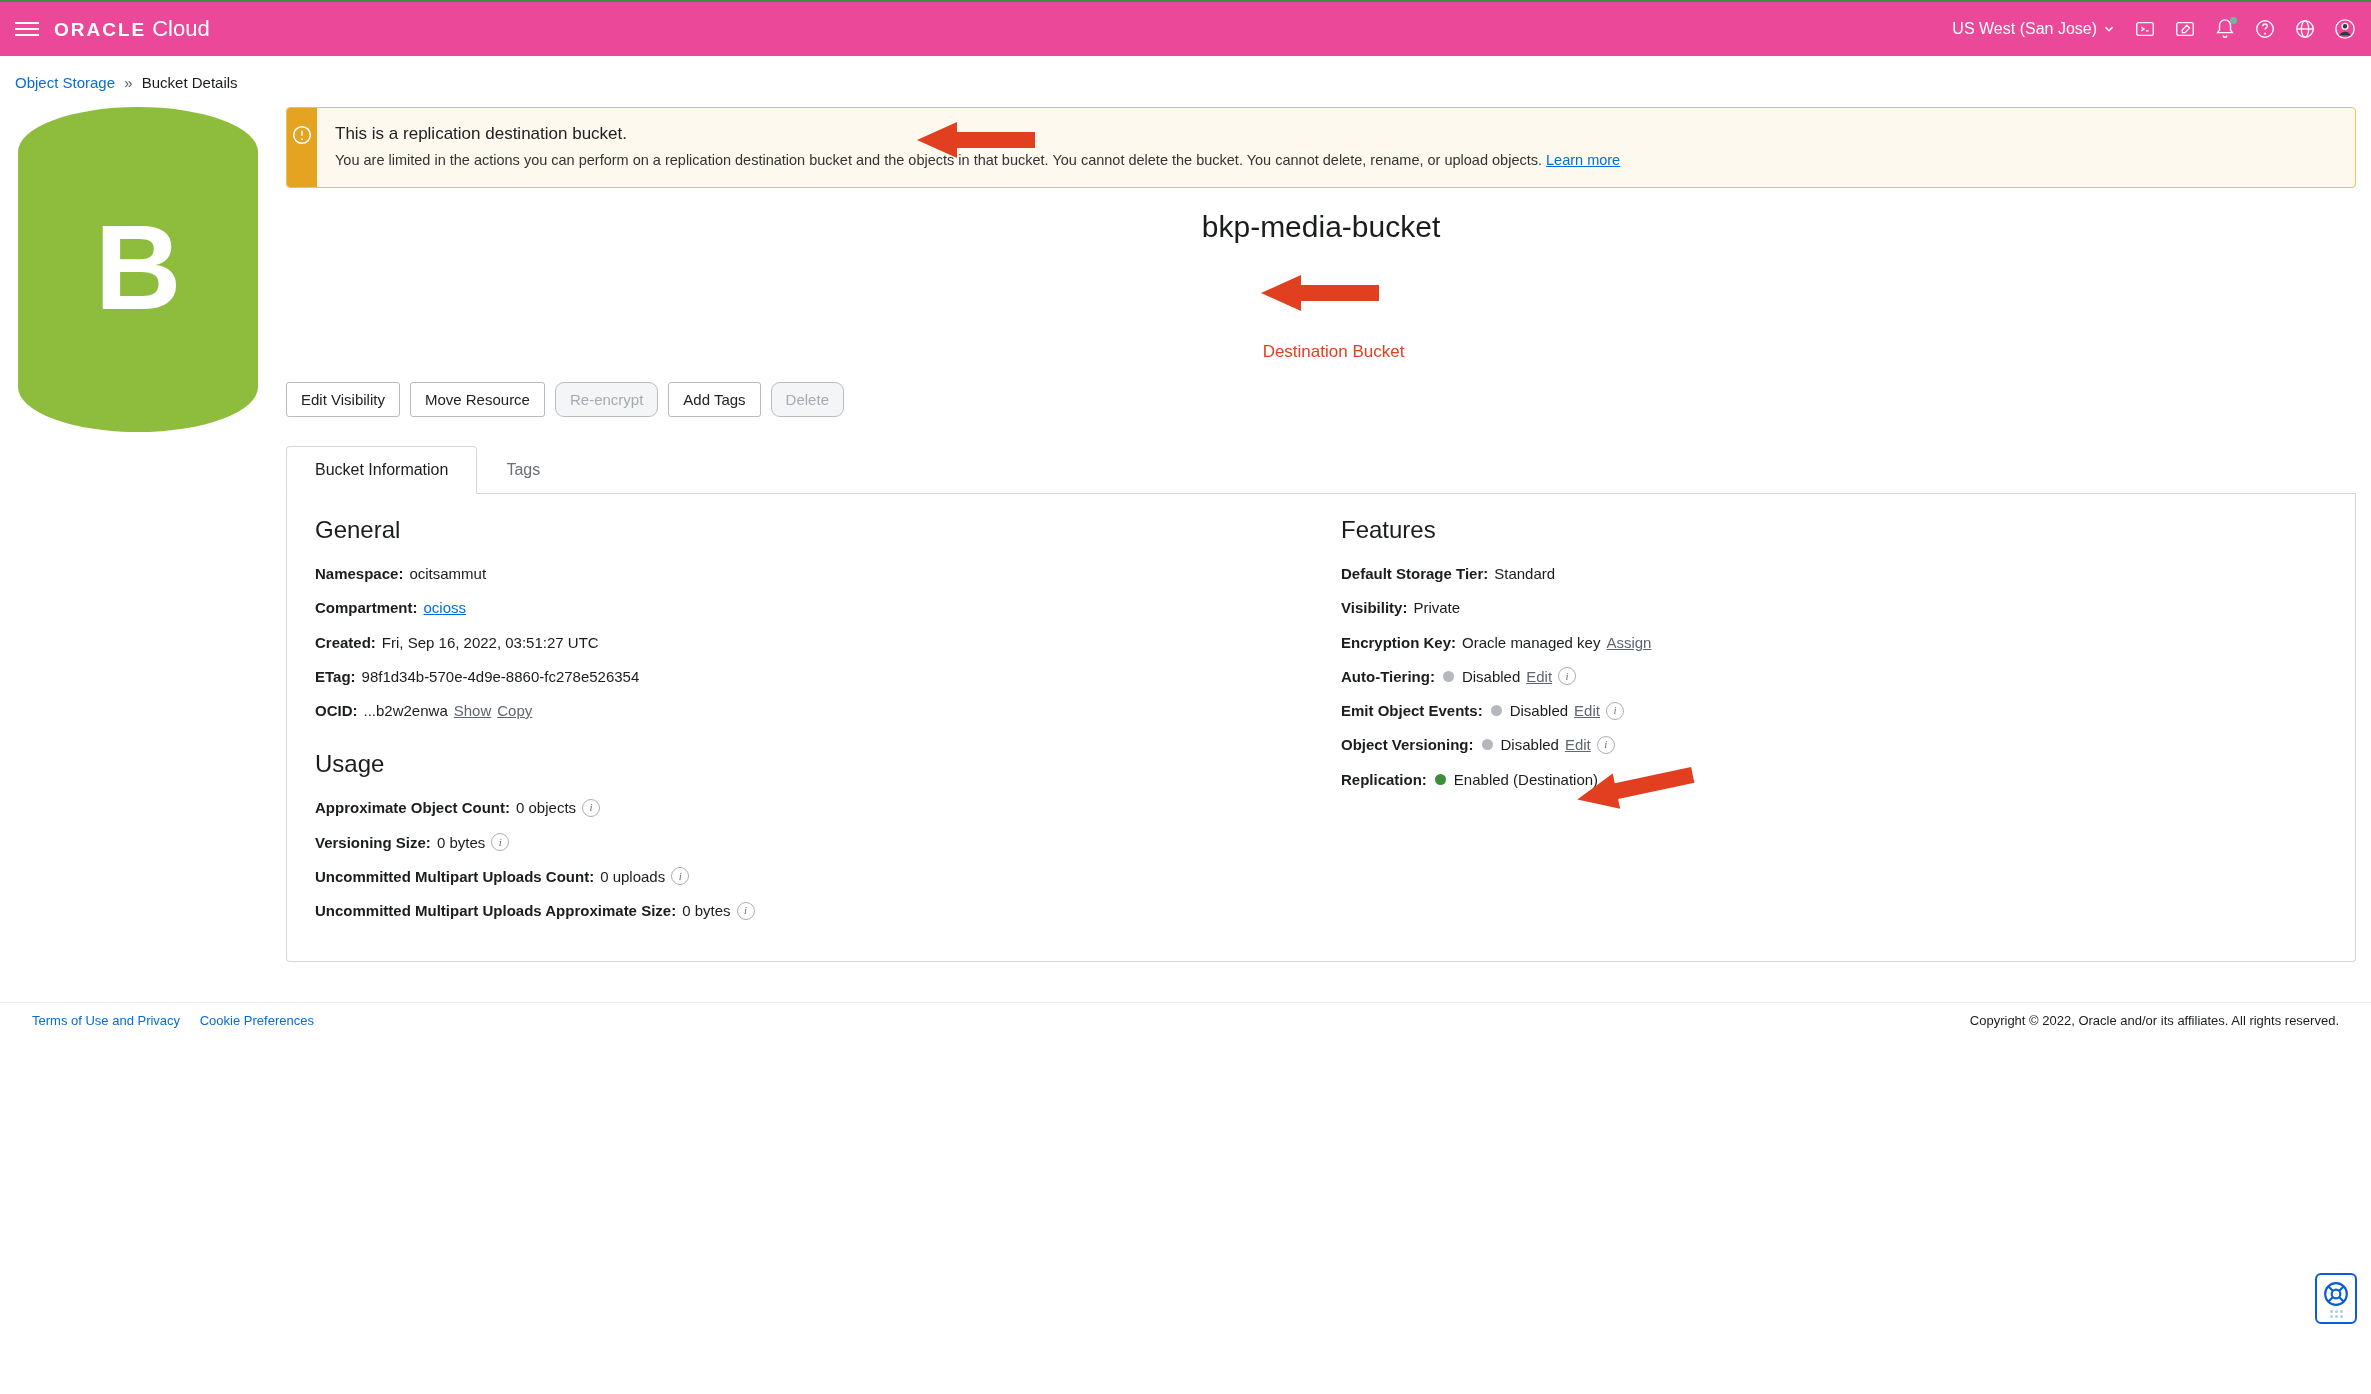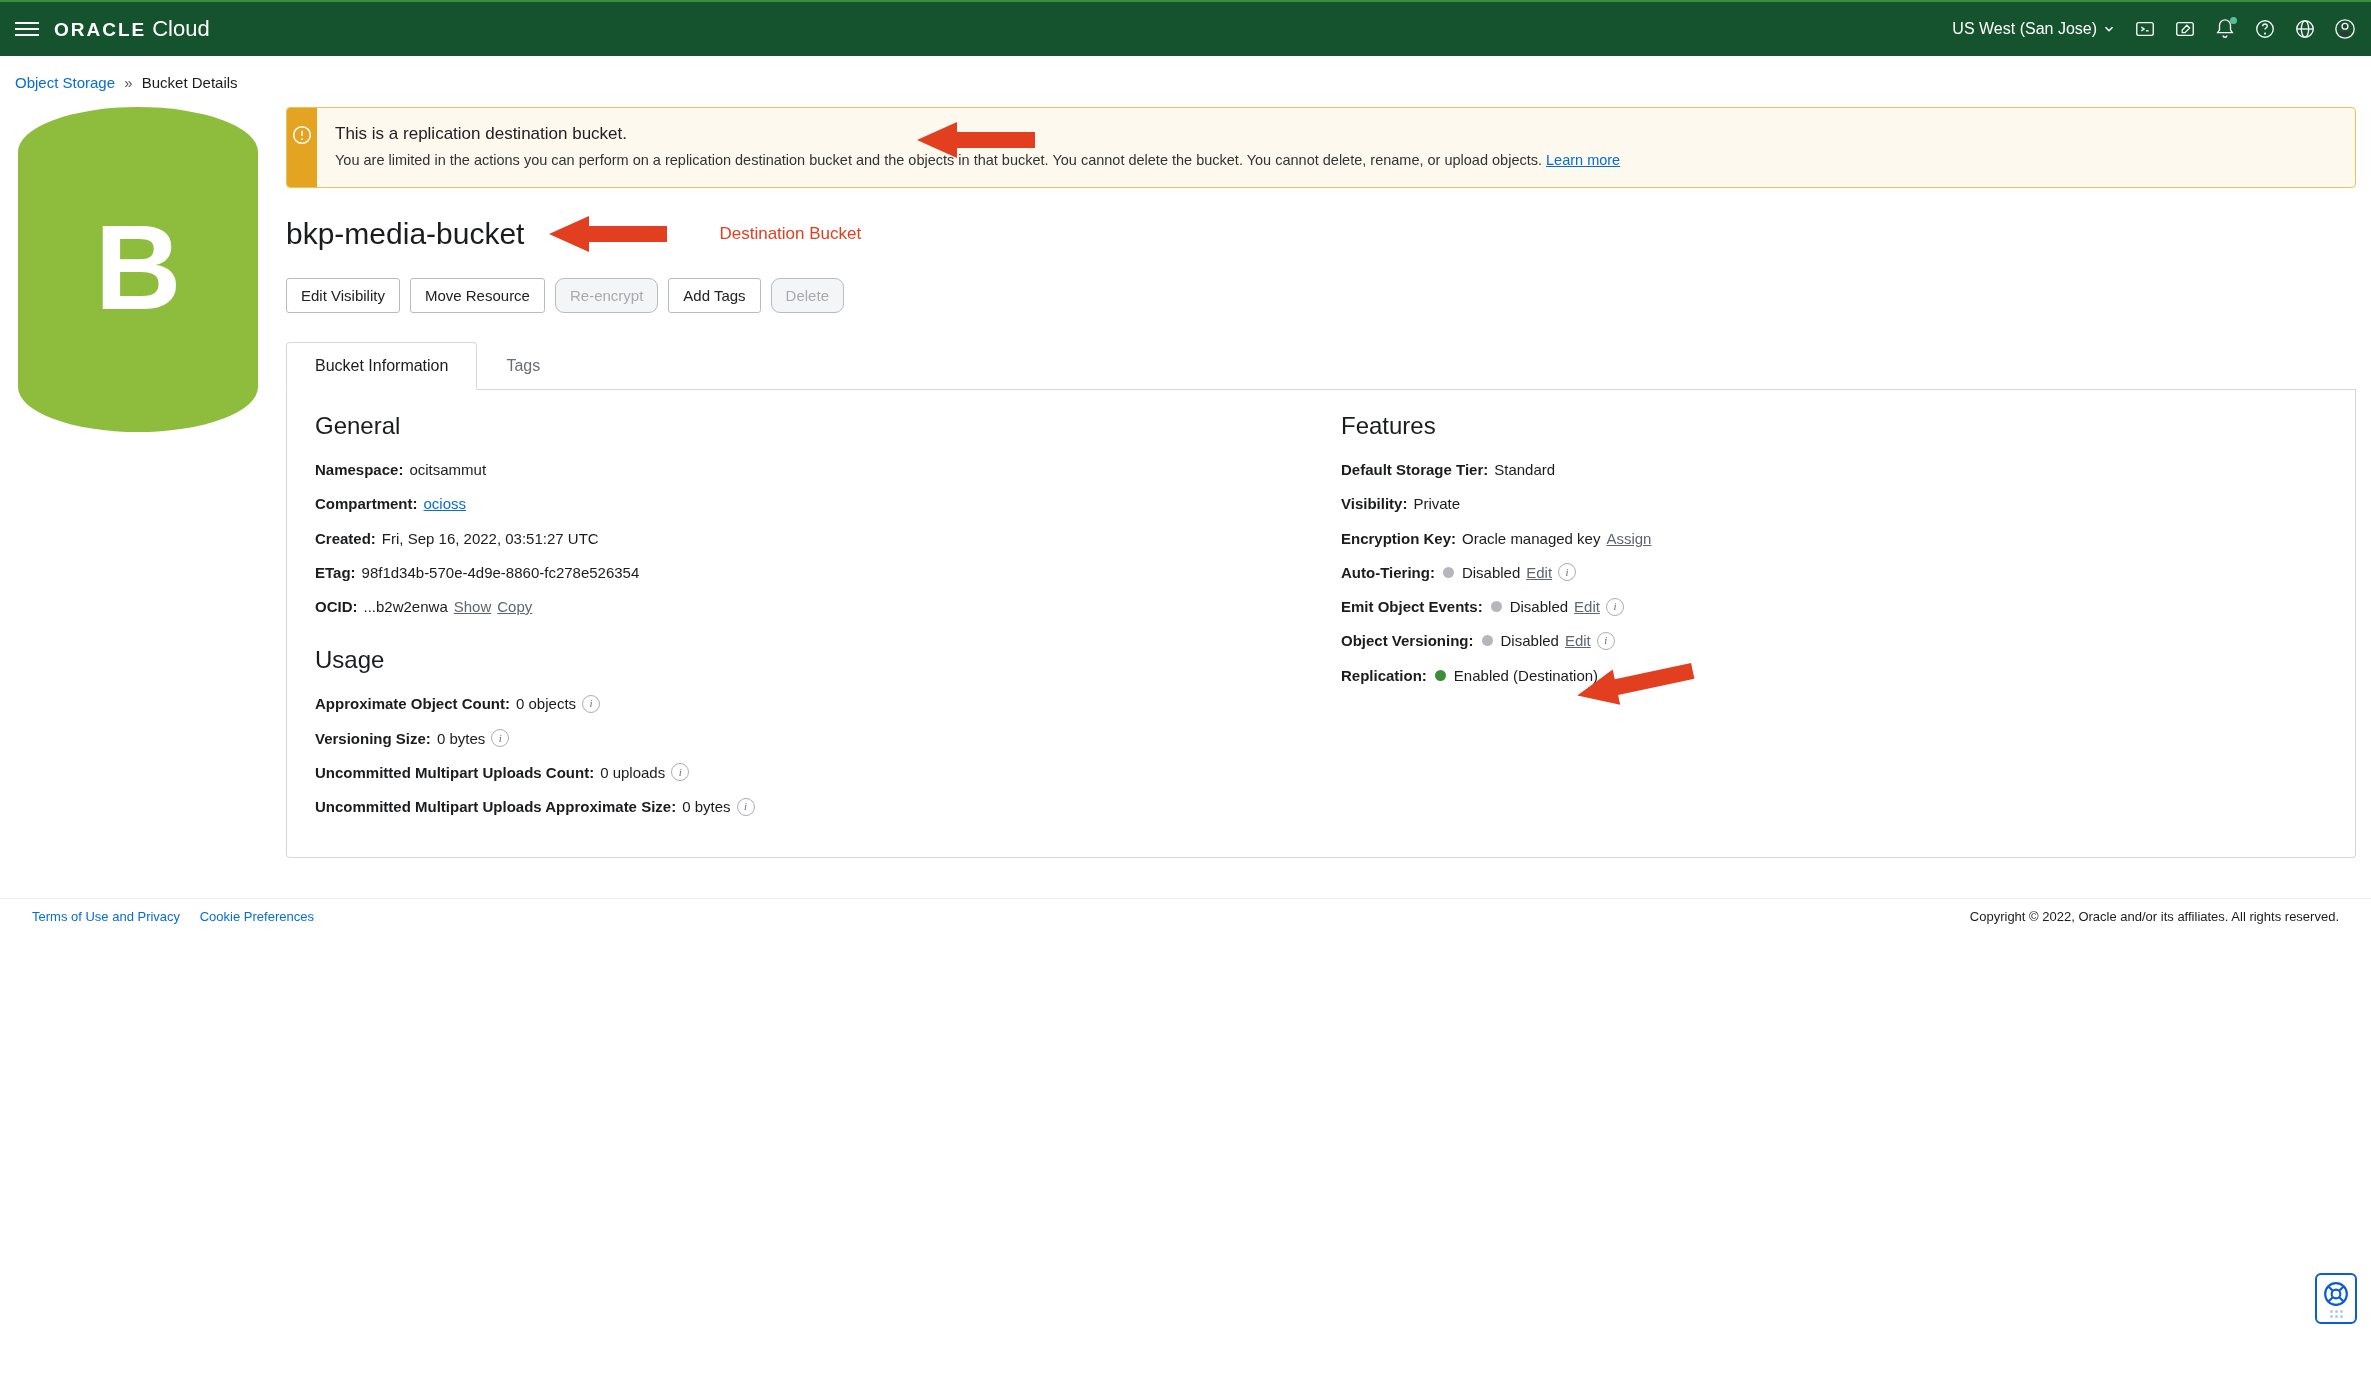--- a/index.html
+++ b/index.html
@@ -3,21 +3,21 @@
   <meta charset="utf-8">
   <style>
     * { margin: 0; padding: 0; box-sizing: border-box; }
     body {
       font-family: -apple-system, BlinkMacSystemFont, "Segoe UI", Helvetica, Arial, sans-serif;
       font-size: 14px;
       color: #1b1c1e;
       background: #fff;
     }
     .top-bar {
-      background: #14532d;
+      background: #ec4899;
       height: 56px;
       display: flex;
       align-items: center;
       padding: 0 15px;
       border-top: 2px solid #3b8f3a;
     }
     .hamburger {
       width: 24px; height: 24px;
       display: flex; flex-direction: column; justify-content: center; gap: 4px;
       cursor: pointer;
@@ -62,21 +62,21 @@
       display:flex;
       margin-bottom: 22px;
       position:relative;
     }
     .banner-stripe { width:30px; background:#e5a322; border-radius:3px 0 0 3px; display:flex; align-items:flex-start; justify-content:center; padding-top:17px;}
     .banner-stripe svg { width:20px;height:20px; }
     .banner-body { padding: 16px 18px; flex:1; }
     .banner-title { font-size:17px; color:#222; margin-bottom:6px; }
     .banner-text { font-size:14.5px; color:#333; line-height:1.45;}
     .banner-text a { color:#066cd6; text-decoration:underline; }
-    .title-row { display:flex; align-items:center; gap:25px; margin: 8px 0 20px; }
+    .title-row { display:flex; align-items:center; gap:25px; margin: 8px 0 20px; flex-direction: column; }
     .page-title { font-size:30px; color:#1b1c1e; font-weight:400; }
     .annot { color:#e13f1f; font-size:17px; margin-left: 25px; }
     .arrow-svg { flex-shrink:0; }
     .btn-row { display:flex; gap:10px; margin-bottom: 28px; }
     .btn {
       border:1px solid #b8bcc1; background:#fff; padding:8px 14px; font-size:15px; border-radius:3px; cursor:pointer; color:#222;
     }
     .btn:disabled { color:#a7abb1; background:#f4f5f7; cursor:default;border-radius:9px; }
     .tabs { display:flex; border-bottom:1px solid #d4d8dd; }
     .tab { padding: 14px 28px; font-size:16px; color:#6a6e73; cursor:pointer; border:1px solid transparent; position:relative; bottom:-1px; border-radius:4px 4px 0 0;}

